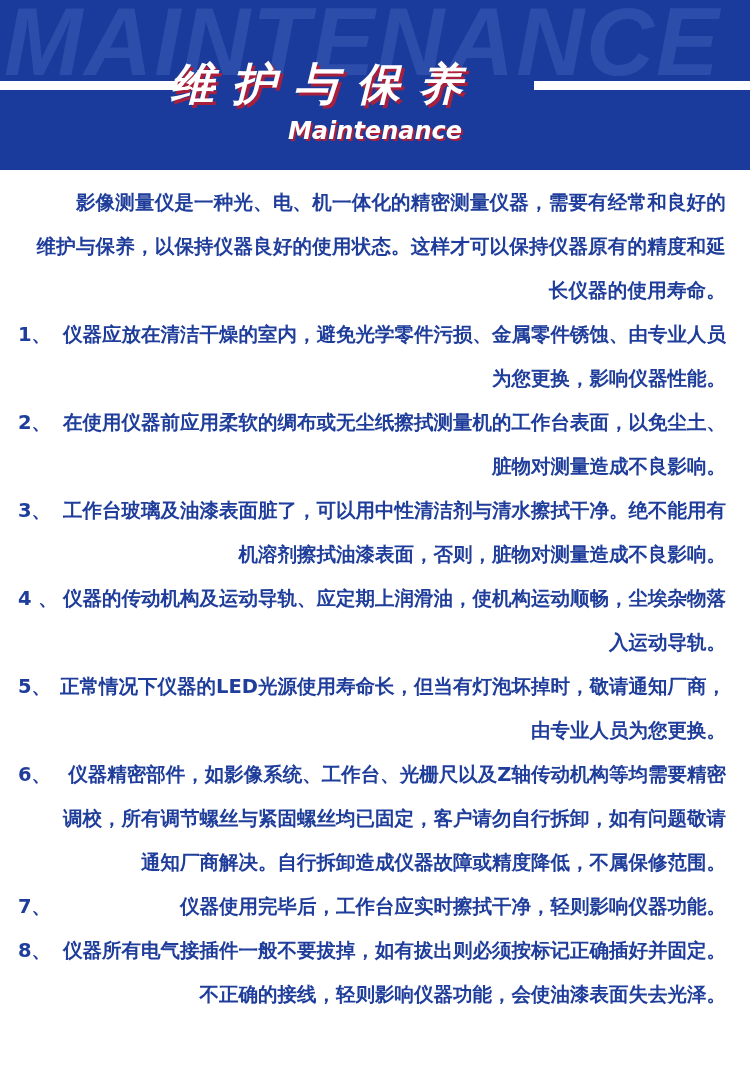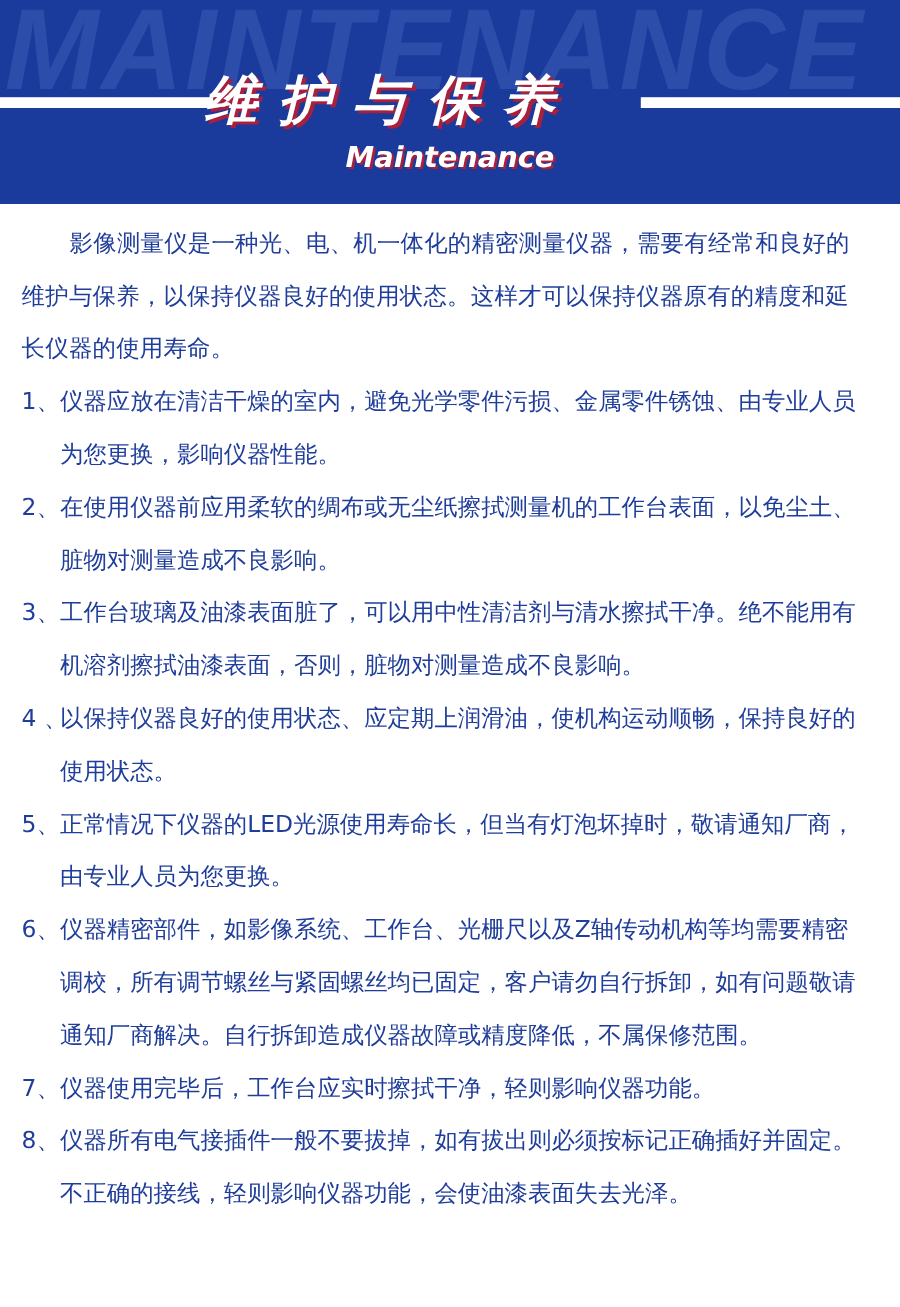--- a/index.html
+++ b/index.html
@@ -29,21 +29,21 @@
     color: #ffffff; text-shadow: 3px 3px 0 #a8203c;
   }
   .subtitle {
     position: absolute; left: 0; width: 750px; top: 113px; text-align: center;
     font-family: "DejaVu Sans", sans-serif; font-weight: bold;
     font-size: 24px; line-height: 36px; color: #ffffff;
     text-shadow: 2px 2px 0 #a8203c;
   }
   .content {
     padding: 181px 0 0 0; position: absolute; top: 0; left: 0; width: 750px;
-    color: #1f3d9a; font-weight: normal; font-size: 19.5px; line-height: 44px;
+    color: #1f3d9a; font-weight: bold; font-size: 19.5px; line-height: 44px; text-align: right;
   }
   .intro {
     margin: 0 24px 0 18px; text-indent: 40px; letter-spacing: 0.2px;
   }
   .item { display: flex; margin: 0 24px 0 18px; }
   .item .num { flex: 0 0 auto; width: 32px; white-space: nowrap; }
   .item .text { flex: 1 1 auto; }
 </style>
 </head>
 <body>
@@ -66,21 +66,21 @@
   <div class="item">
     <span class="num">2、</span>
     <span class="text">在使用仪器前应用柔软的绸布或无尘纸擦拭测量机的工作台表面，以免尘土、脏物对测量造成不良影响。</span>
   </div>
   <div class="item">
     <span class="num">3、</span>
     <span class="text">工作台玻璃及油漆表面脏了，可以用中性清洁剂与清水擦拭干净。绝不能用有机溶剂擦拭油漆表面，否则，脏物对测量造成不良影响。</span>
   </div>
   <div class="item">
     <span class="num">4 、</span>
-    <span class="text">以保持仪器良好的使用状态、应定期上润滑油，使机构运动顺畅，保持良好的使用状态。</span>
+    <span class="text">仪器的传动机构及运动导轨、应定期上润滑油，使机构运动顺畅，尘埃杂物落入运动导轨。</span>
   </div>
   <div class="item">
     <span class="num">5、</span>
     <span class="text">正常情况下仪器的LED光源使用寿命长，但当有灯泡坏掉时，敬请通知厂商，由专业人员为您更换。</span>
   </div>
   <div class="item">
     <span class="num">6、</span>
     <span class="text">仪器精密部件，如影像系统、工作台、光栅尺以及Z轴传动机构等均需要精密调校，所有调节螺丝与紧固螺丝均已固定，客户请勿自行拆卸，如有问题敬请通知厂商解决。自行拆卸造成仪器故障或精度降低，不属保修范围。</span>
   </div>
   <div class="item">

